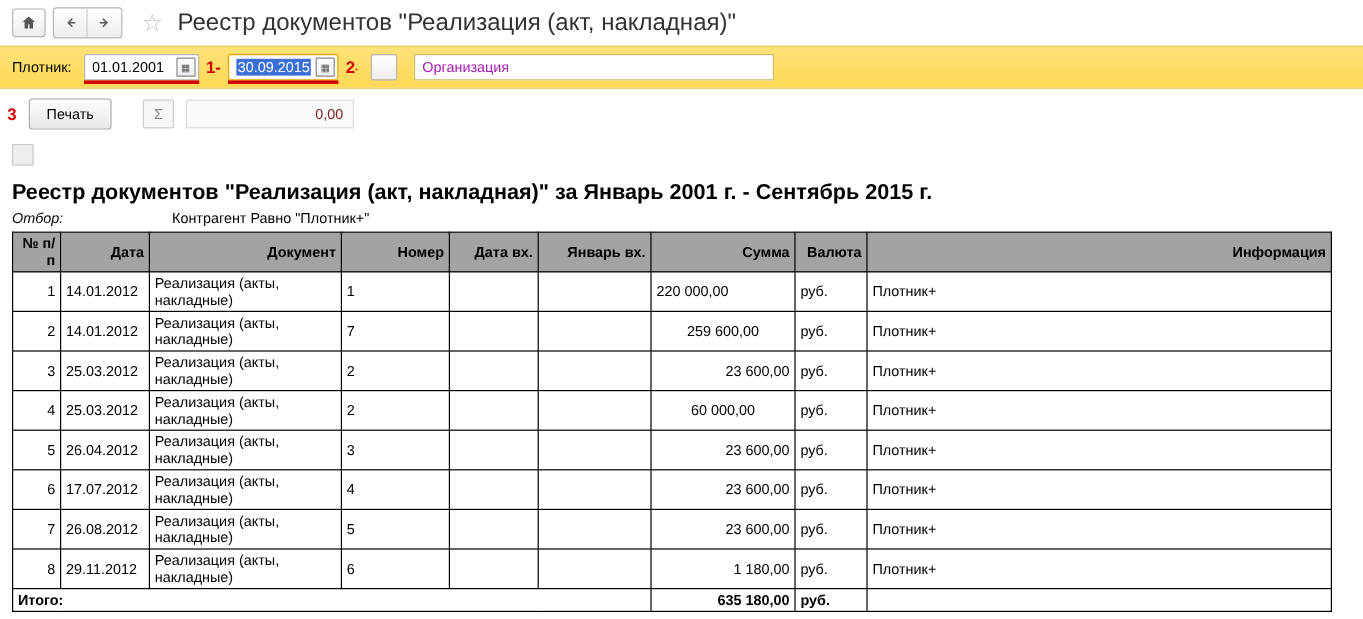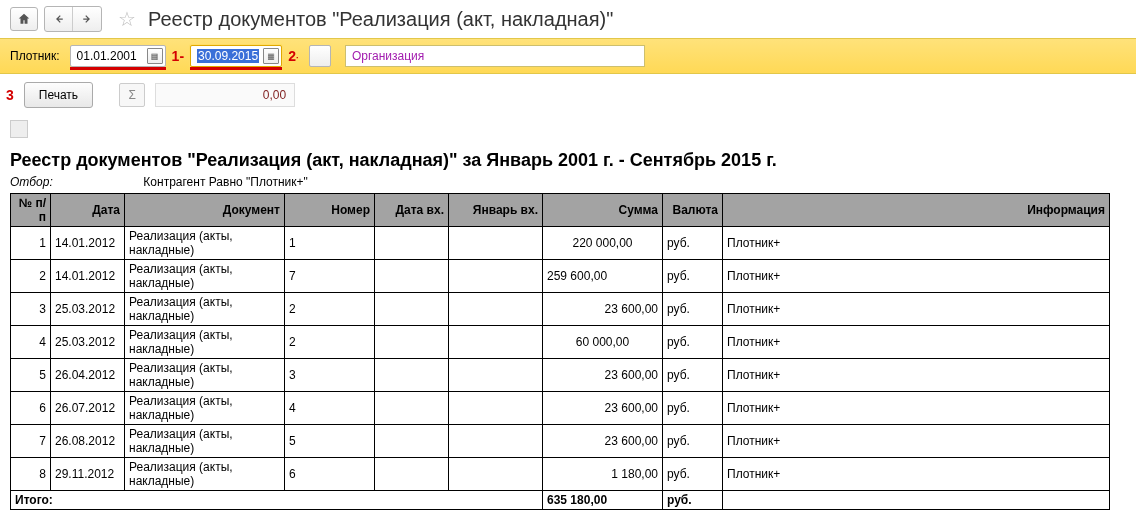--- a/index.html
+++ b/index.html
@@ -317,32 +317,32 @@
       </tr>
     </thead>
     <tbody id="report-body">
         <tr>
           <td class="col-num">1</td>
           <td class="col-date">14.01.2012</td>
           <td class="col-doc">Реализация (акты, накладные)</td>
           <td class="col-nomer">1</td>
           <td class="col-in-date"></td>
           <td class="col-in-num"></td>
-          <td class="col-sum" style="text-align:center;">220 000,00</td>
+          <td class="col-sum" style="text-align:left;">220 000,00</td>
           <td class="col-cur">руб.</td>
           <td class="col-info">Плотник+</td>
         </tr>
         <tr>
           <td class="col-num">2</td>
           <td class="col-date">14.01.2012</td>
           <td class="col-doc">Реализация (акты, накладные)</td>
           <td class="col-nomer">7</td>
           <td class="col-in-date"></td>
           <td class="col-in-num"></td>
-          <td class="col-sum" style="text-align:left;">259 600,00</td>
+          <td class="col-sum" style="text-align:center;">259 600,00</td>
           <td class="col-cur">руб.</td>
           <td class="col-info">Плотник+</td>
         </tr>
         <tr>
           <td class="col-num">3</td>
           <td class="col-date">25.03.2012</td>
           <td class="col-doc">Реализация (акты, накладные)</td>
           <td class="col-nomer">2</td>
           <td class="col-in-date"></td>
           <td class="col-in-num"></td>
@@ -367,21 +367,21 @@
           <td class="col-doc">Реализация (акты, накладные)</td>
           <td class="col-nomer">3</td>
           <td class="col-in-date"></td>
           <td class="col-in-num"></td>
           <td class="col-sum" style="text-align:right;">23 600,00</td>
           <td class="col-cur">руб.</td>
           <td class="col-info">Плотник+</td>
         </tr>
         <tr>
           <td class="col-num">6</td>
-          <td class="col-date">26.07.2012</td>
+          <td class="col-date">17.07.2012</td>
           <td class="col-doc">Реализация (акты, накладные)</td>
           <td class="col-nomer">4</td>
           <td class="col-in-date"></td>
           <td class="col-in-num"></td>
           <td class="col-sum" style="text-align:right;">23 600,00</td>
           <td class="col-cur">руб.</td>
           <td class="col-info">Плотник+</td>
         </tr>
         <tr>
           <td class="col-num">7</td>
@@ -402,19 +402,19 @@
           <td class="col-in-date"></td>
           <td class="col-in-num"></td>
           <td class="col-sum" style="text-align:right;">1 180,00</td>
           <td class="col-cur">руб.</td>
           <td class="col-info">Плотник+</td>
         </tr>
       </tbody>
     <tfoot>
       <tr class="total-row">
         <td colspan="6">Итого:</td>
-        <td class="col-sum" style="text-align:left;">635 180,00</td>
+        <td class="col-sum" style="text-align:right;">635 180,00</td>
         <td>руб.</td>
         <td></td>
       </tr>
     </tfoot>
   </table>
 </div>
 
 </body></html>

